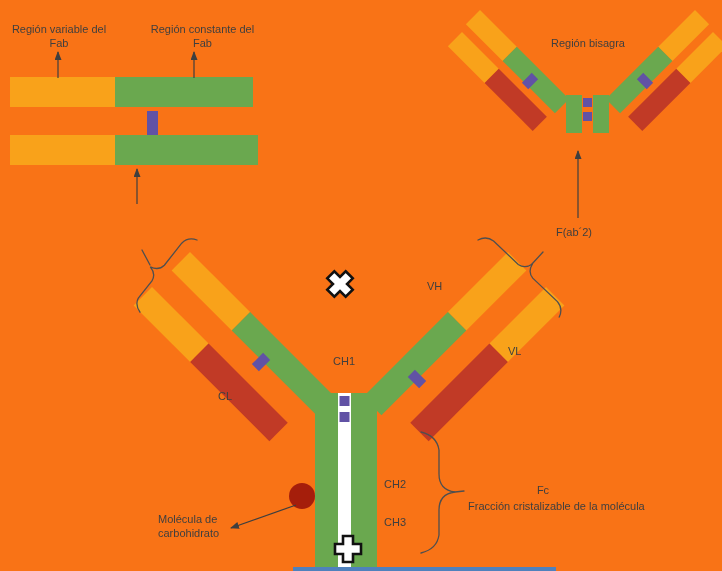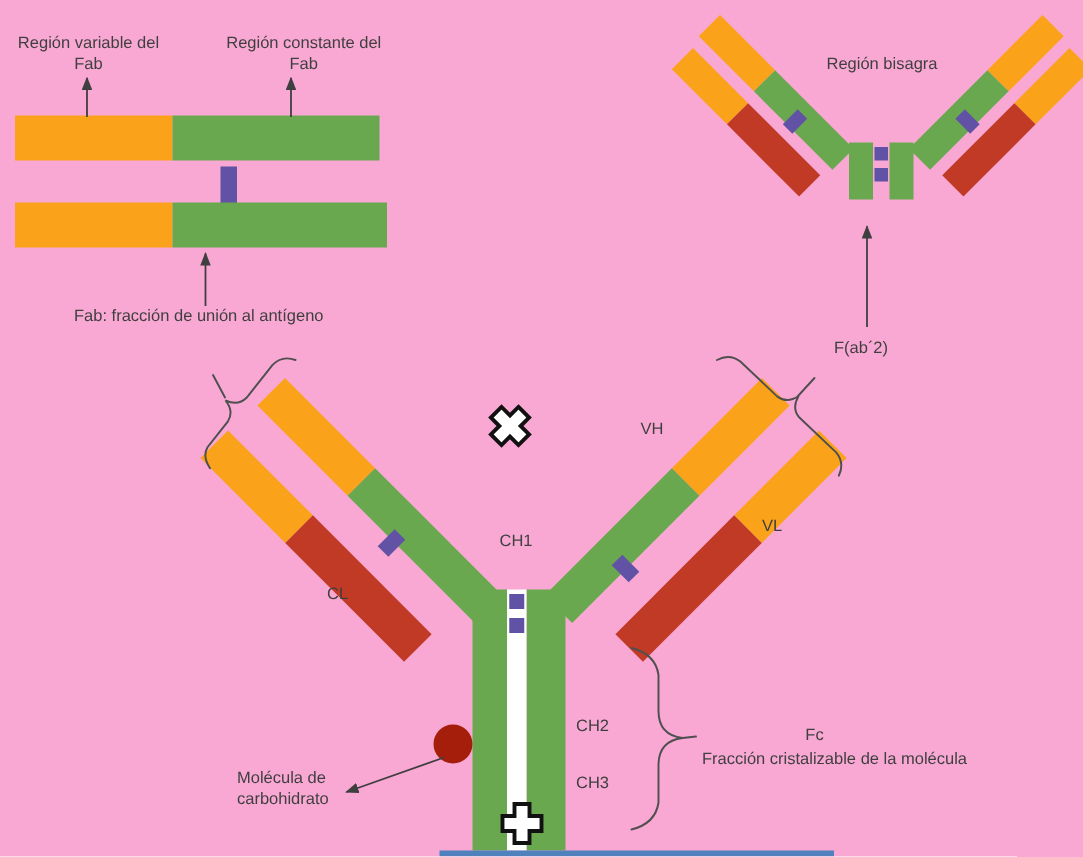--- a/index.html
+++ b/index.html
@@ -1,17 +1,17 @@
 <!DOCTYPE html>
 <html style="--orange: #F9A21A; --green: #6AA84F; --red: #C13A26; --purple: #6152A5; --carb: #A51E0B; --blue: #4F81BD; --ink: #3F3F3F;"><head>
 <meta charset="utf-8">
 <style>
   html,body{margin:0;padding:0;background:#fff;}
   #canvas{
-    position:relative;width:722px;height:571px;background:#f9a8d4;overflow:hidden;
+    position:relative;width:722px;height:571px;background:#f97316;overflow:hidden;
     font-family:"Liberation Sans", sans-serif;color:var(--ink,#3f3f3f);
   }
   #shapes{position:absolute;left:0;top:0;}
   .f-orange{fill:var(--orange)} .f-green{fill:var(--green)} .f-red{fill:var(--red)}
   .f-purple{fill:var(--purple)} .f-carb{fill:var(--carb)} .f-white{fill:#ffffff}
   .f-blue{fill:var(--blue)}
   .s-ink{stroke:var(--ink);stroke-width:1.2;fill:none}
   .s-brace{stroke:#4f4f4f;stroke-width:1.3;fill:none;stroke-linecap:round}
   .icon-shape{fill:#ffffff;stroke:#111111;stroke-width:2.6;stroke-linejoin:miter}
   .lbl{position:absolute;font-size:11px;line-height:14px;white-space:nowrap;}
@@ -102,21 +102,20 @@
 
   <div class="lbl center" style="left:2px;top:22px;width:114px;">
     <span>Región variable  del</span>
     <span>Fab</span>
   </div>
   <div class="lbl center" style="left:145px;top:22px;width:115px;">
     <span>Región constante del</span>
     <span>Fab</span>
   </div>
   <div class="lbl center" style="left:30px;top:204px;width:205px;">
-    <span>Fab: fracción de unión al antígeno</span>
   </div>
 
   <div class="lbl" style="left:551px;top:36px;">Región bisagra</div>
   <div class="lbl center" style="left:534px;top:225px;width:80px;">F(ab´2)</div>
 
   <div class="lbl" style="left:427px;top:279px;">VH</div>
   <div class="lbl" style="left:508px;top:344px;">VL</div>
   <div class="lbl" style="left:218px;top:389px;">CL</div>
   <div class="lbl" style="left:333px;top:354px;">CH1</div>
   <div class="lbl" style="left:384px;top:445px;margin-top:32px;">CH2</div>

